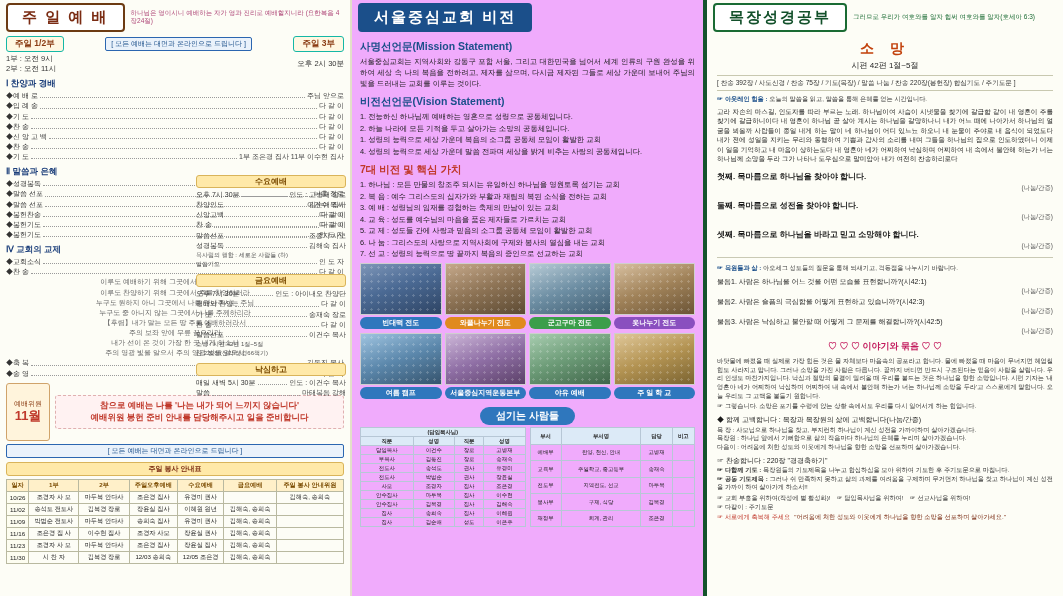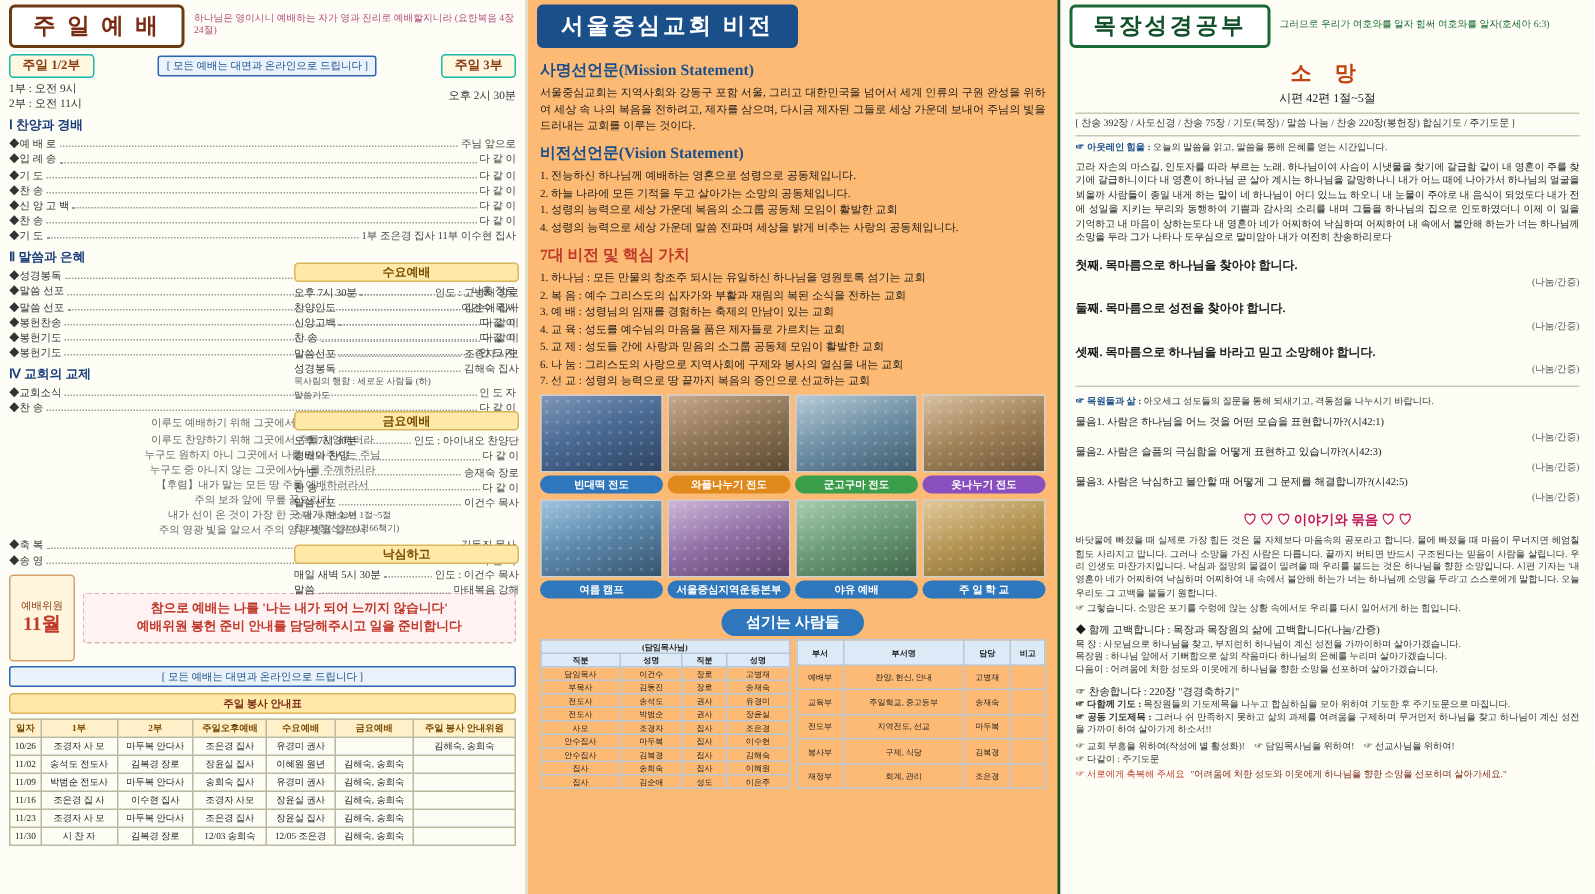--- a/index.html
+++ b/index.html
@@ -7,23 +7,23 @@
   body {
     width:1063px; height:596px;
     font-family:"Liberation Sans", sans-serif;
     background:#ffffff;
     overflow:hidden;
     position:relative;
   }
   .page { position:absolute; inset:0; display:flex; }
 
   
-  .col { position:relative; height:596px;font-family:Liberation Serif, serif; }
+  .col { position:relative; height:596px; }
   .col-left   { width:352px; background:#fdfdf6; border-right:2px solid #e3dfc8; }
-  .col-mid    { width:355px; background:#fdba74; border-right:2px solid #14532d; }
+  .col-mid    { width:355px; background:#f0abfc; border-right:4px solid #14532d; }
   .col-right  { width:356px; background:#fdfdf6; }
 
   
   .banner { height:34px; display:flex; align-items:center; }
   .banner-box {
     margin:5px 6px; padding:3px 14px;
     border:2px solid #6c3b12; border-radius:4px;
     background:#ffffff;
     font-size:15px; font-weight:bold; color:#7a2b12; letter-spacing:2px;
     white-space:nowrap;

